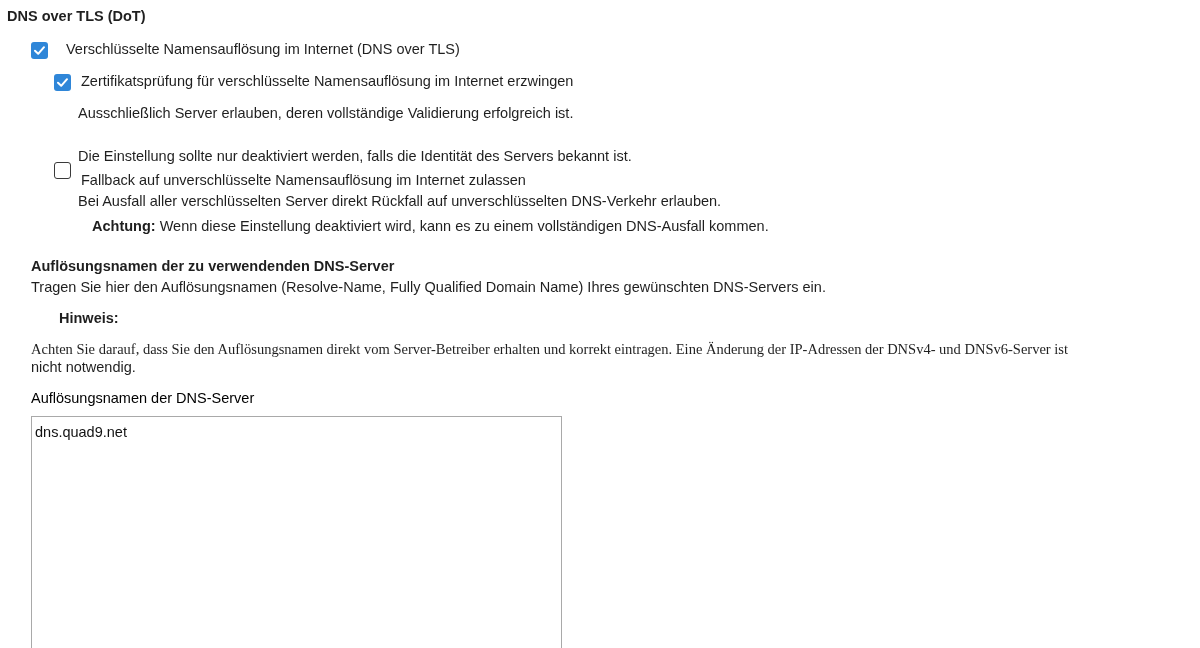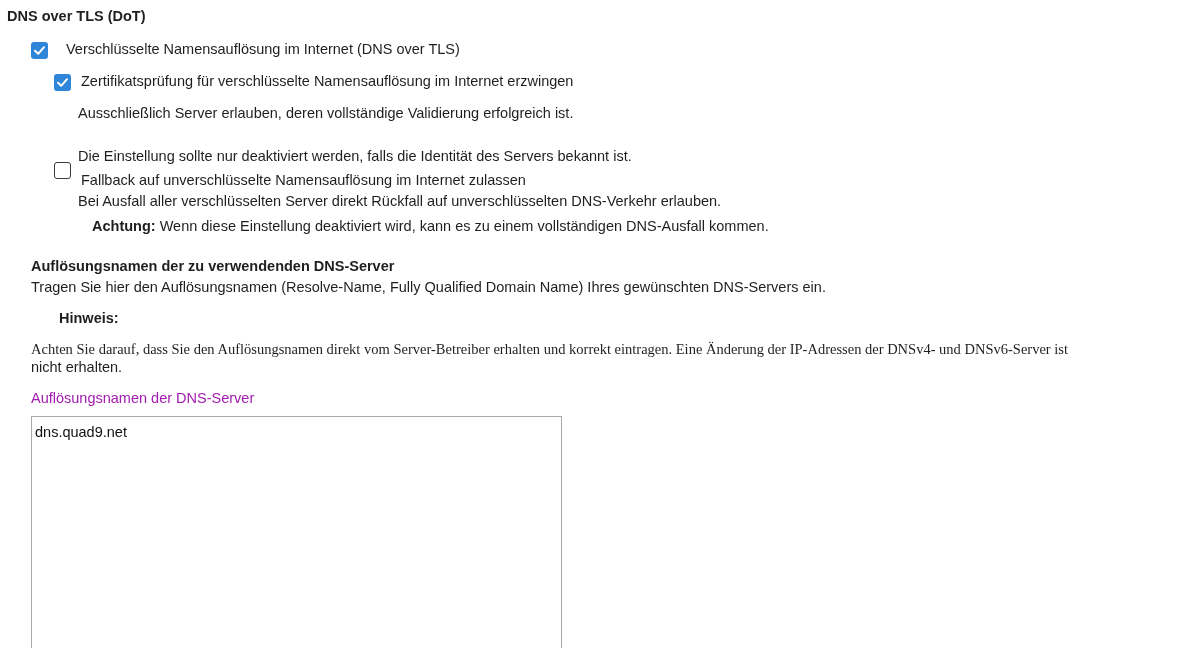--- a/index.html
+++ b/index.html
@@ -49,16 +49,16 @@
 
 <div class="cb unchecked" style="left:54px; top:162px;"></div>
 <div class="abs" style="left:81px; top:172px;">Fallback auf unverschlüsselte Namensauflösung im Internet zulassen</div>
 <div class="abs" style="left:78px; top:193px;">Bei Ausfall aller verschlüsselten Server direkt Rückfall auf unverschlüsselten DNS-Verkehr erlauben.</div>
 <div class="abs" style="left:78px; top:218px;margin-left:14px;"><span class="bold">Achtung:</span><span> Wenn diese Einstellung deaktiviert wird, kann es zu einem vollständigen DNS-Ausfall kommen.</span></div>
 
 <div class="abs bold" style="left:31px; top:258px;">Auflösungsnamen der zu verwendenden DNS-Server</div>
 <div class="abs" style="left:31px; top:279px;">Tragen Sie hier den Auflösungsnamen (Resolve-Name, Fully Qualified Domain Name) Ihres gewünschten DNS-Servers ein.</div>
 <div class="abs bold" style="left:31px; top:310px;margin-left:28px;">Hinweis:</div>
 <div class="abs" style="left:31px; top:341px;font-family:Liberation Serif, serif;">Achten Sie darauf, dass Sie den Auflösungsnamen direkt vom Server-Betreiber erhalten und korrekt eintragen. Eine Änderung der IP-Adressen der DNSv4- und DNSv6-Server ist</div>
-<div class="abs" style="left:31px; top:359px;">nicht erhalten.</div>
-<div class="abs" style="left:31px; top:390px; color:#a21caf;">Auflösungsnamen der DNS-Server</div>
+<div class="abs" style="left:31px; top:359px;">nicht notwendig.</div>
+<div class="abs" style="left:31px; top:390px; color:#000000;">Auflösungsnamen der DNS-Server</div>
 
 <textarea class="ta" style="">dns.quad9.net</textarea>
 
 </body></html>

